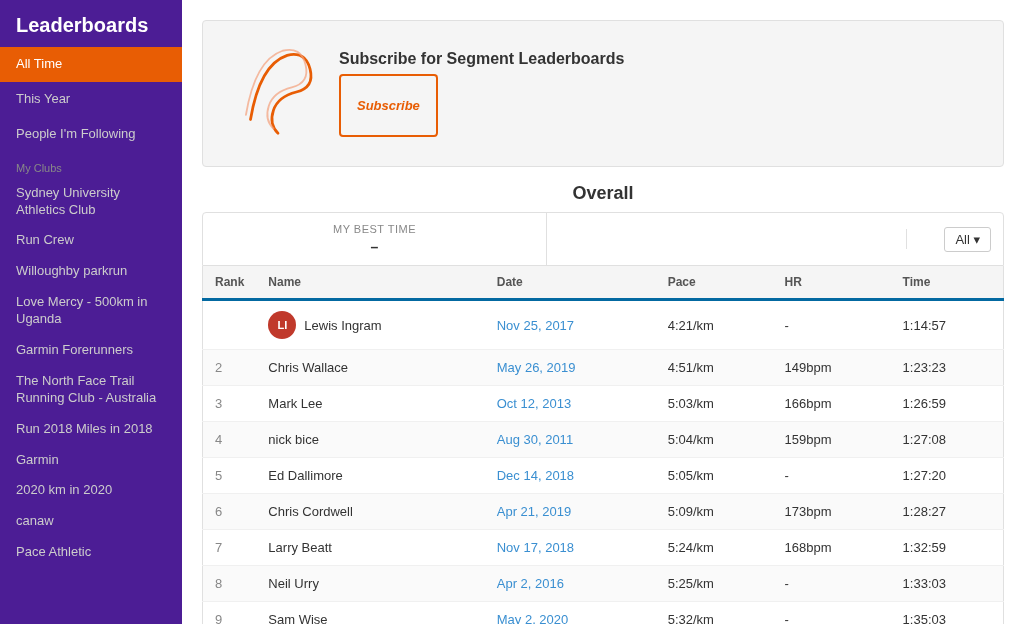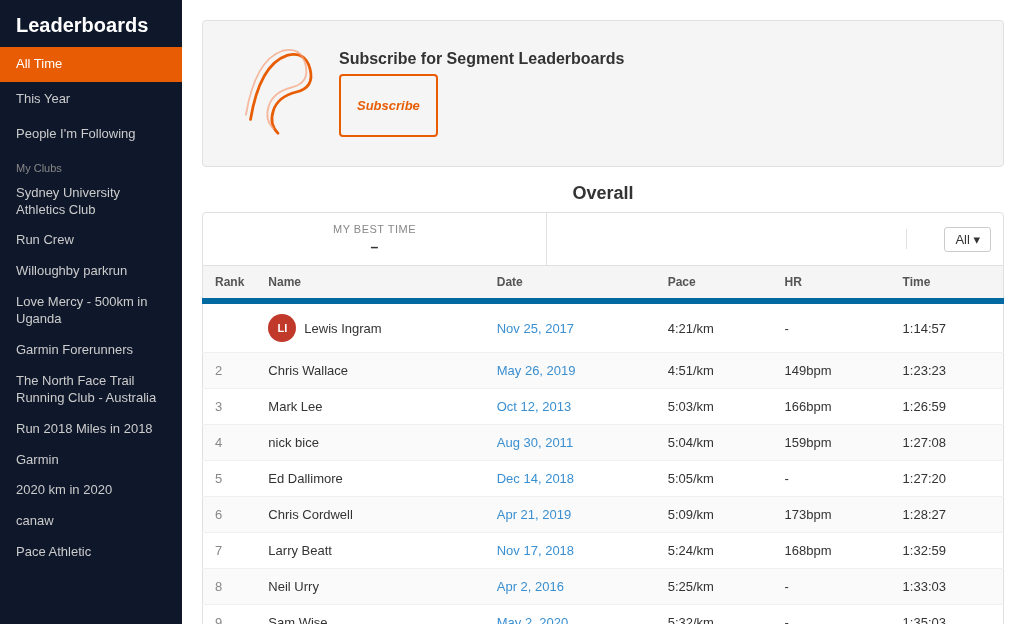--- a/index.html
+++ b/index.html
@@ -1,19 +1,19 @@
 <!DOCTYPE html>
 <html><head>
   <meta charset="utf-8">
   <style>
     * { box-sizing: border-box; margin: 0; padding: 0; }
     body { font-family: -apple-system, BlinkMacSystemFont, 'Helvetica Neue', Arial, sans-serif; font-size: 13px; color: #333; background: #fff; display: flex; height: 624px; overflow: hidden; }
 
     
-    .sidebar { width: 182px; min-width: 182px; background: #0f172a; color: #ccc; overflow-y: auto; }
+    .sidebar { width: 182px; min-width: 182px; background: #4c1d95; color: #ccc; overflow-y: auto; }
     .sidebar-title { padding: 14px 16px 10px; font-size: 20px; font-weight: 700; color: #fff; }
     .sidebar-item { padding: 9px 16px; cursor: pointer; font-size: 13px; line-height: 1.3; }
     .sidebar-item.active { background: #e85d04; color: #fff; }
     .sidebar-section-label { padding: 10px 16px 4px; font-size: 11px; color: #888; text-transform: none; }
     .sidebar-item.sub { padding: 7px 16px; }
 
     
     .main { flex: 1; overflow-y: auto; padding: 0; background: #fff; }
 
     
@@ -34,21 +34,21 @@
     .my-best-cell { flex: 1; padding: 10px 12px; text-align: center; border-right: 1px solid #e0e0e0; }
     .my-best-cell:last-child { border-right: none; }
     .my-best-label { font-size: 11px; color: #888; text-transform: uppercase; letter-spacing: 0.5px; margin-bottom: 4px; }
     .my-best-value { font-size: 14px; font-weight: 600; color: #333; }
     .filter-cell { flex: 0 0 80px; padding: 10px 12px; text-align: right; }
     .filter-btn { background: none; border: 1px solid #ccc; border-radius: 3px; padding: 4px 10px; font-size: 13px; cursor: pointer; color: #333; }
 
     
     table { width: 100%; border-collapse: collapse; border: 1px solid #e0e0e0; border-top: none; }
     thead tr { background: #f5f5f5; }
-    th { padding: 9px 12px; text-align: left; font-size: 12px; font-weight: 600; color: #555; border-bottom: 6px solid #0369a1; }
+    th { padding: 9px 12px; text-align: left; font-size: 12px; font-weight: 600; color: #555; border-bottom: 3px solid #0369a1; }
     td { padding: 10px 12px; border-bottom: 1px solid #f0f0f0; vertical-align: middle; }
     tr:last-child td { border-bottom: none; }
     .rank-col { width: 40px; color: #888; font-size: 13px; }
     .name-col { font-weight: 500; color: #333; }
     .date-col { color: #3a8fd1; }
     .pace-col, .hr-col, .time-col { color: #333; }
     .avatar { width: 28px; height: 28px; border-radius: 50%; background: #c0392b; display: inline-flex; align-items: center; justify-content: center; color: #fff; font-size: 11px; font-weight: 700; margin-right: 8px; vertical-align: middle; }
     .name-with-avatar { display: flex; align-items: center; }
     tr:nth-child(even) td { background: #fafafa; }
   </style>

